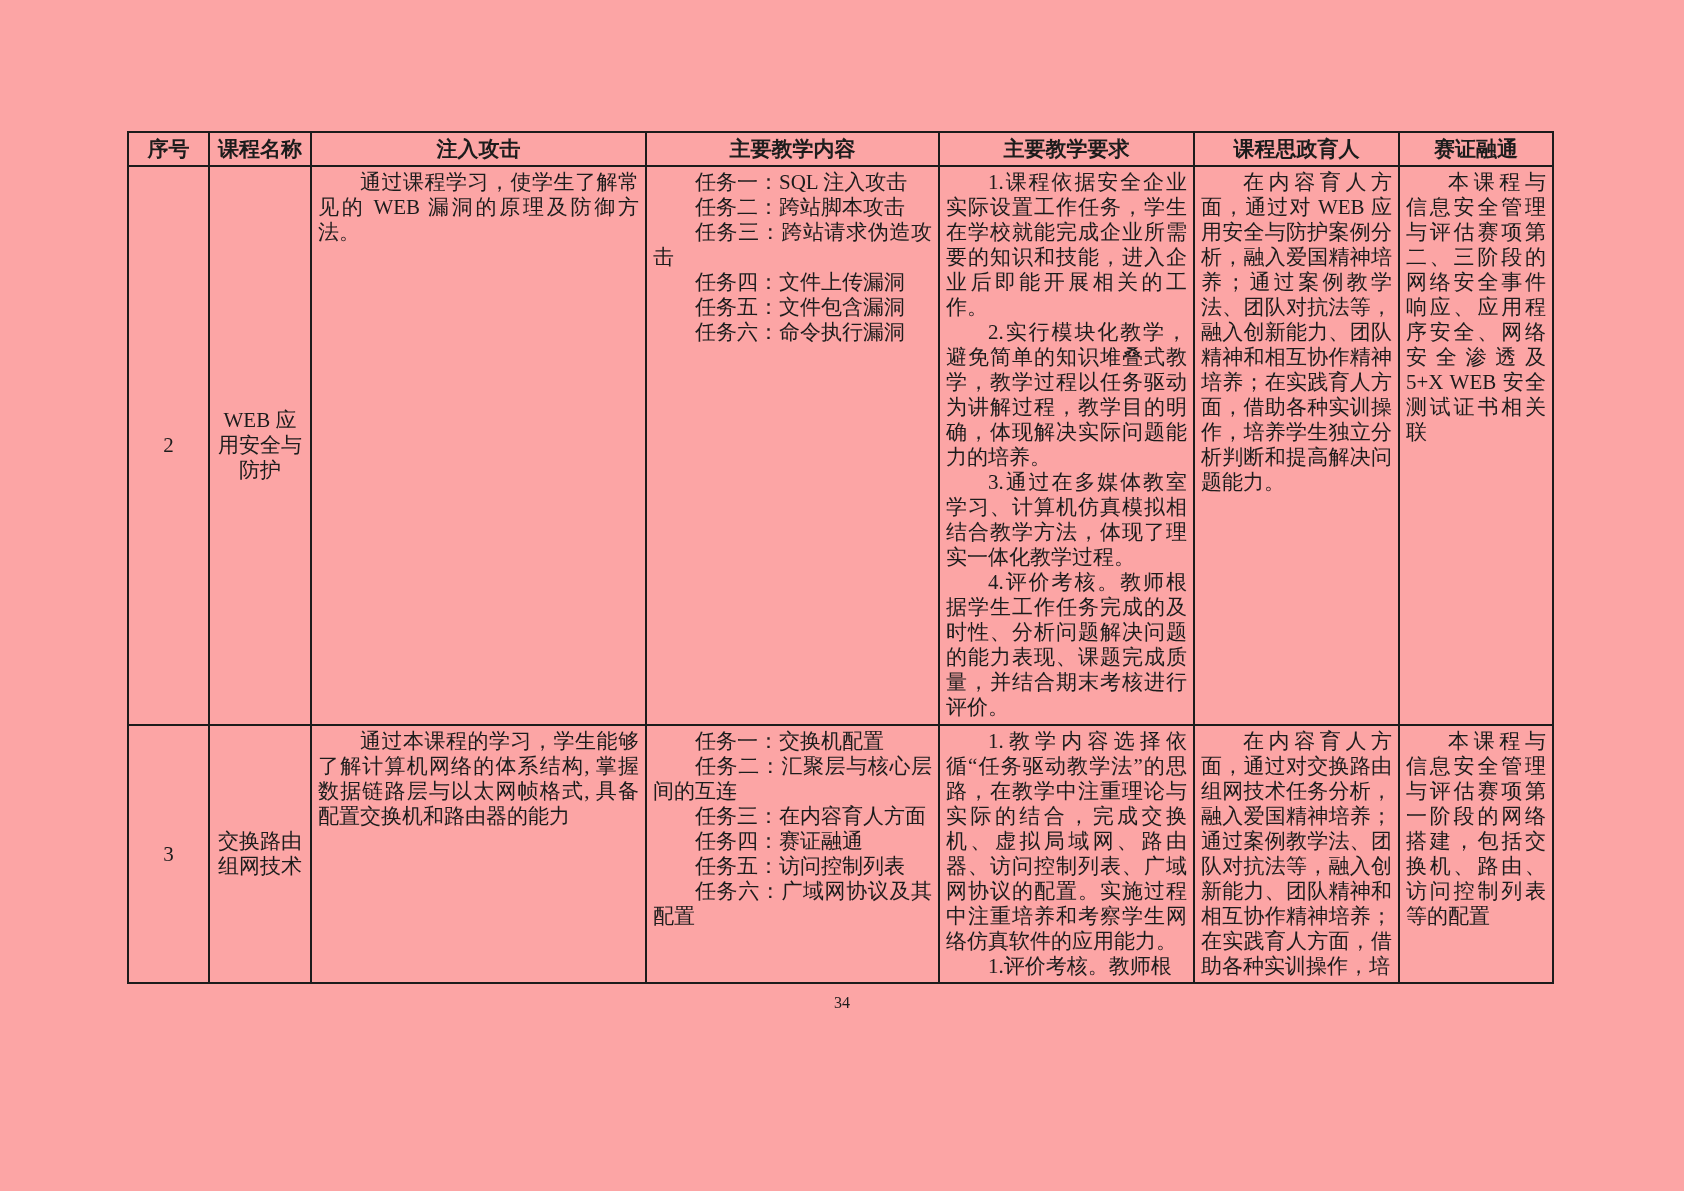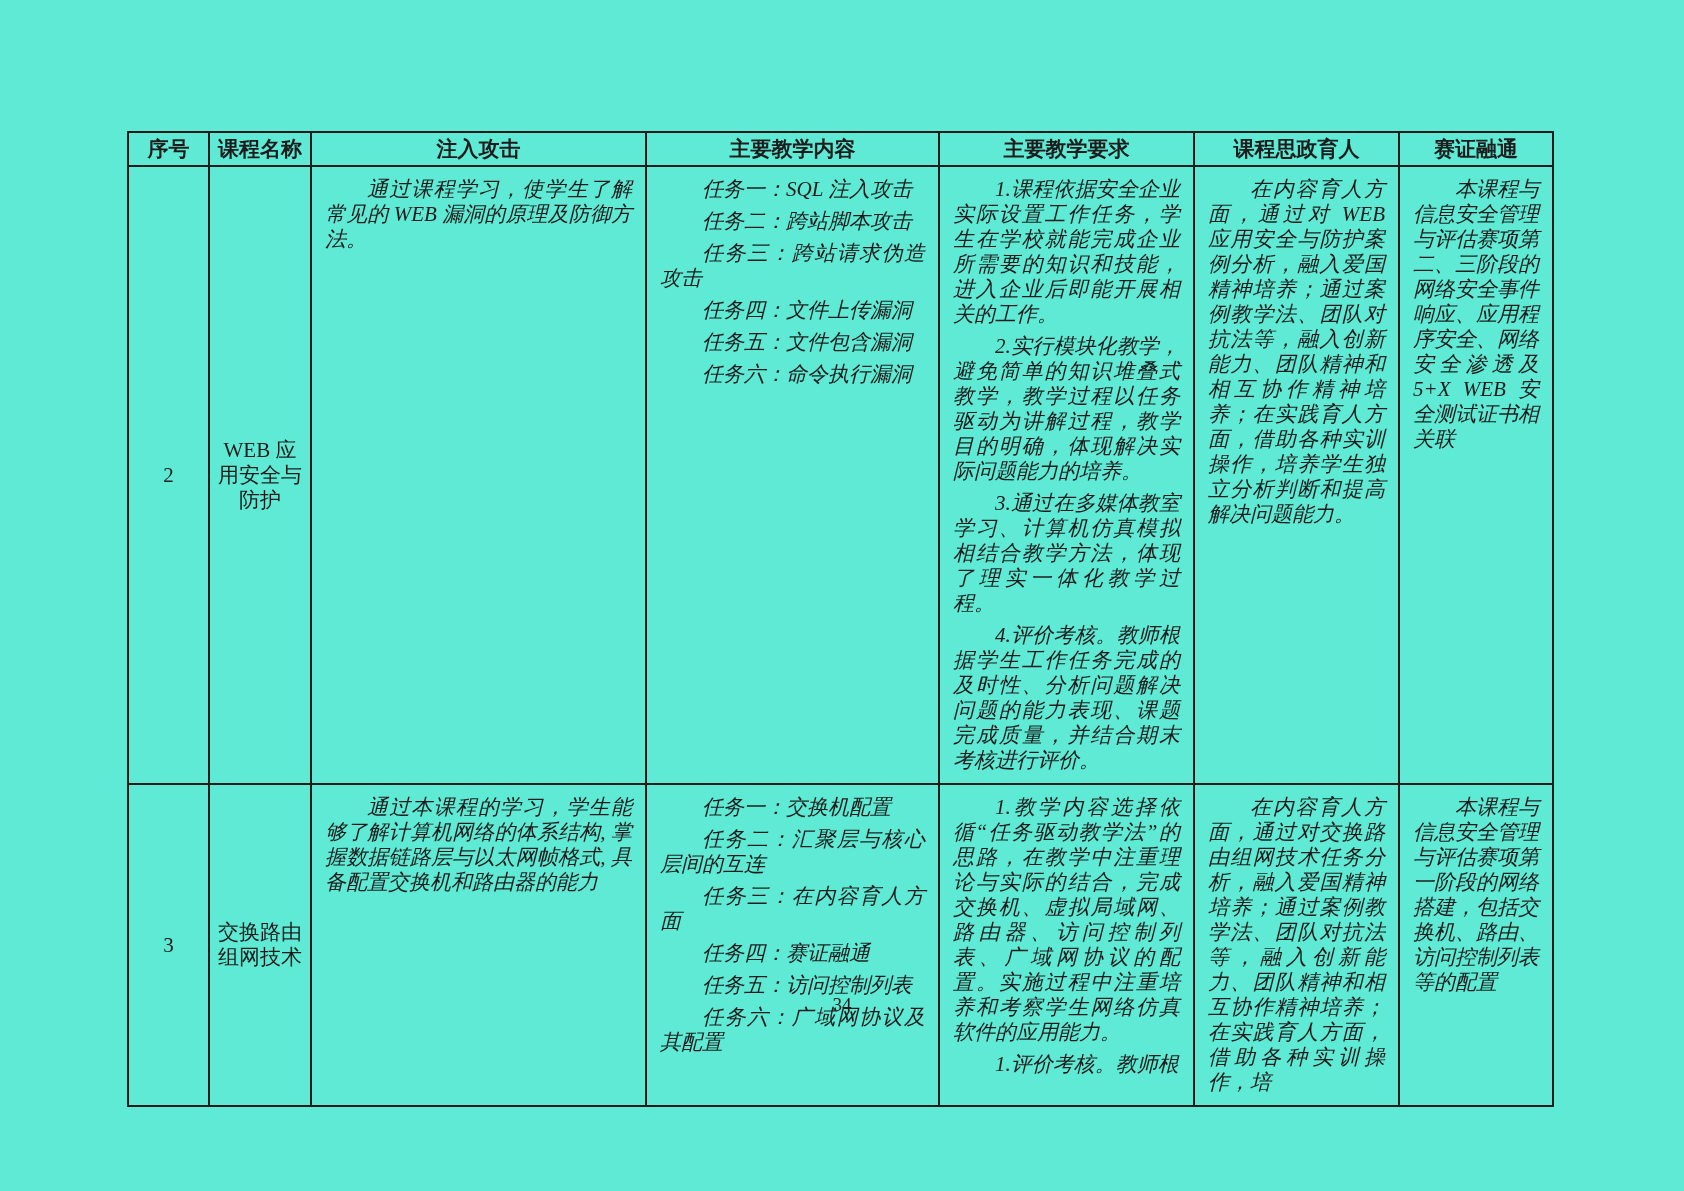--- a/index.html
+++ b/index.html
@@ -4,21 +4,21 @@
 <style>
   html, body {
     margin: 0;
     padding: 0;
     background: #ffffff;
   }
   .page {
     position: relative;
     width: 1684px;
     height: 1191px;
-    background: #5eead4;
+    background: #fca5a5;
     font-family: "Liberation Serif", "DejaVu Serif", serif;
     color: #1c1c1c;
     overflow: hidden;
   }
   table.course-table {
     position: absolute;
     left: 127px;
     top: 131px;
     width: 1425px;
     border-collapse: collapse;
@@ -46,34 +46,33 @@
   td.c-seq {
     text-align: center;
     vertical-align: middle;
   }
   td.c-name {
     text-align: center;
     vertical-align: middle;
     padding: 18px 7px;
   }
   td p {
-    margin: 7px;
+    margin: 0;
     text-indent: 2em;
     text-align: justify;
-    font-style: italic;
   }
   tr.row-a { height: 559px; }
   tr.row-b { height: 250px; }
   .page-number {
     position: absolute;
     top: 994px;
     left: 0;
     width: 100%;
     text-align: center;
-    font-size: 19px;
+    font-size: 16px;
     color: #1c1c1c;
   }
 </style>
 </head>
 <body>
 
 <div class="page">
 
   <table class="course-table">
     <colgroup>

